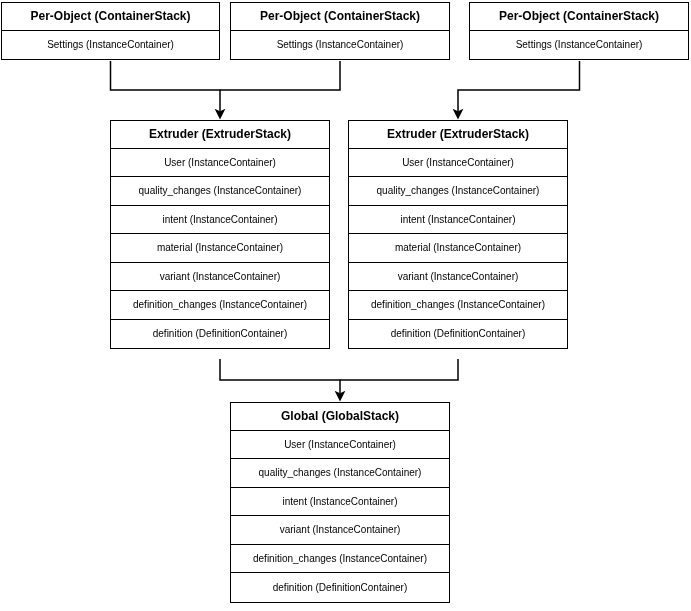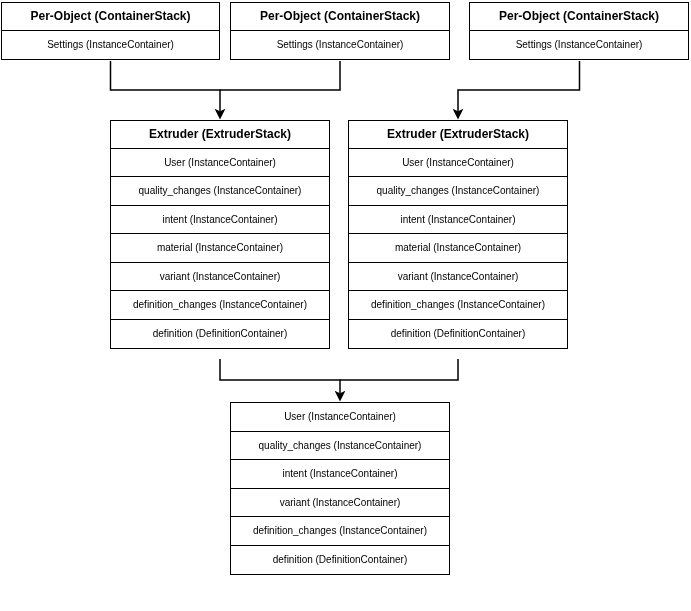--- a/index.html
+++ b/index.html
@@ -115,20 +115,21 @@
         <div class="box-row">quality_changes (InstanceContainer)</div>
         <div class="box-row">intent (InstanceContainer)</div>
         <div class="box-row">material (InstanceContainer)</div>
         <div class="box-row">variant (InstanceContainer)</div>
         <div class="box-row">definition_changes (InstanceContainer)</div>
         <div class="box-row">definition (DefinitionContainer)</div>
       </div>
   </div>
 
   <div class="stack-box" style="left:230px; top:402px; width:220px;">
+    <div class="box-title">Global (GlobalStack)</div>
     <div class="box-rows">
         <div class="box-row">User (InstanceContainer)</div>
         <div class="box-row">quality_changes (InstanceContainer)</div>
         <div class="box-row">intent (InstanceContainer)</div>
         <div class="box-row">variant (InstanceContainer)</div>
         <div class="box-row">definition_changes (InstanceContainer)</div>
         <div class="box-row">definition (DefinitionContainer)</div>
       </div>
   </div>
 

